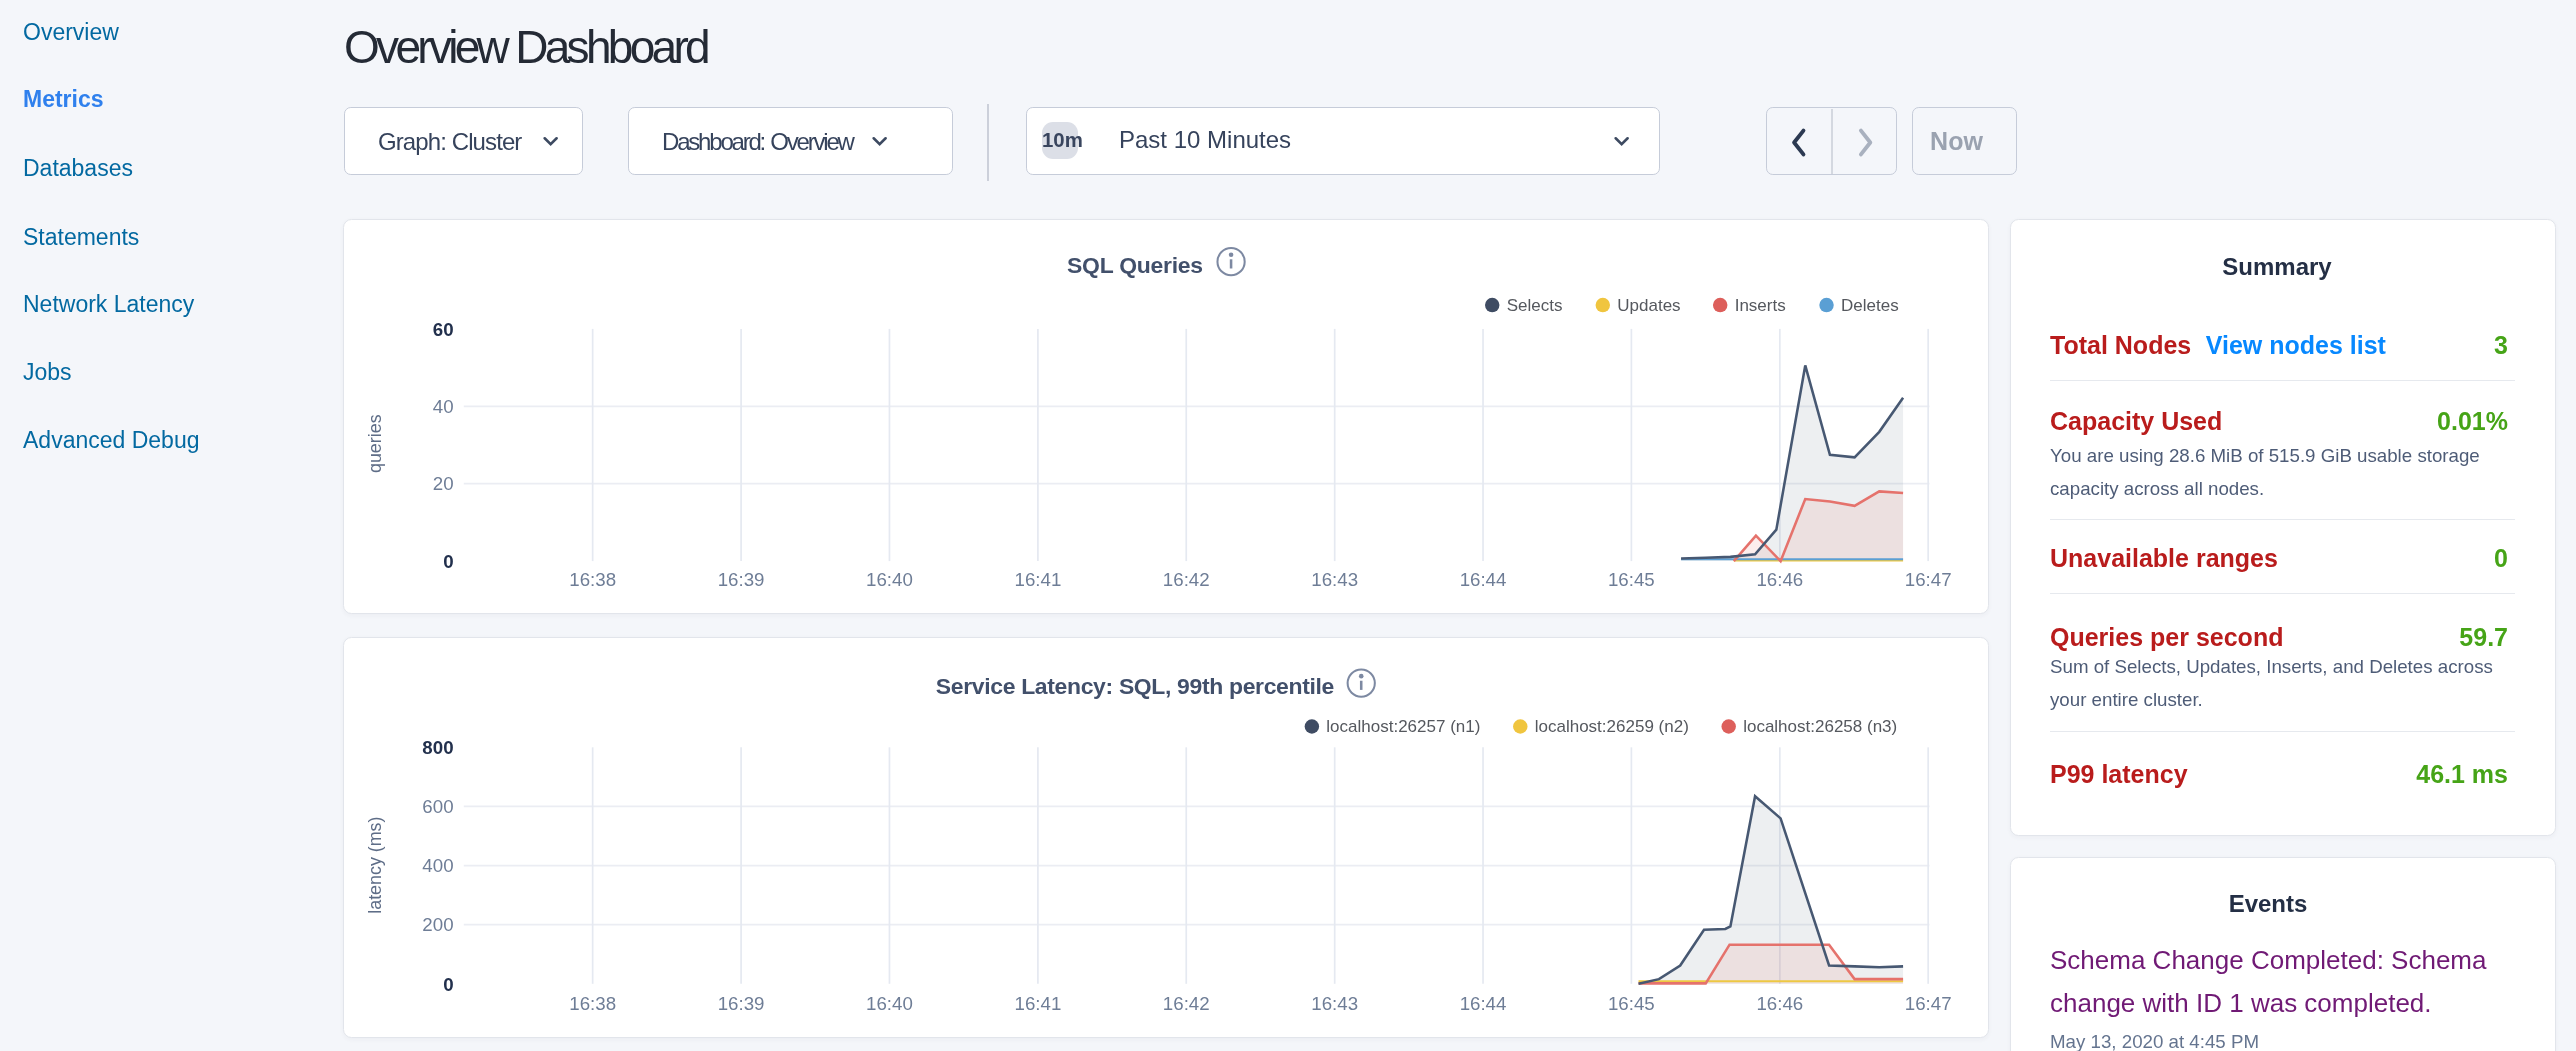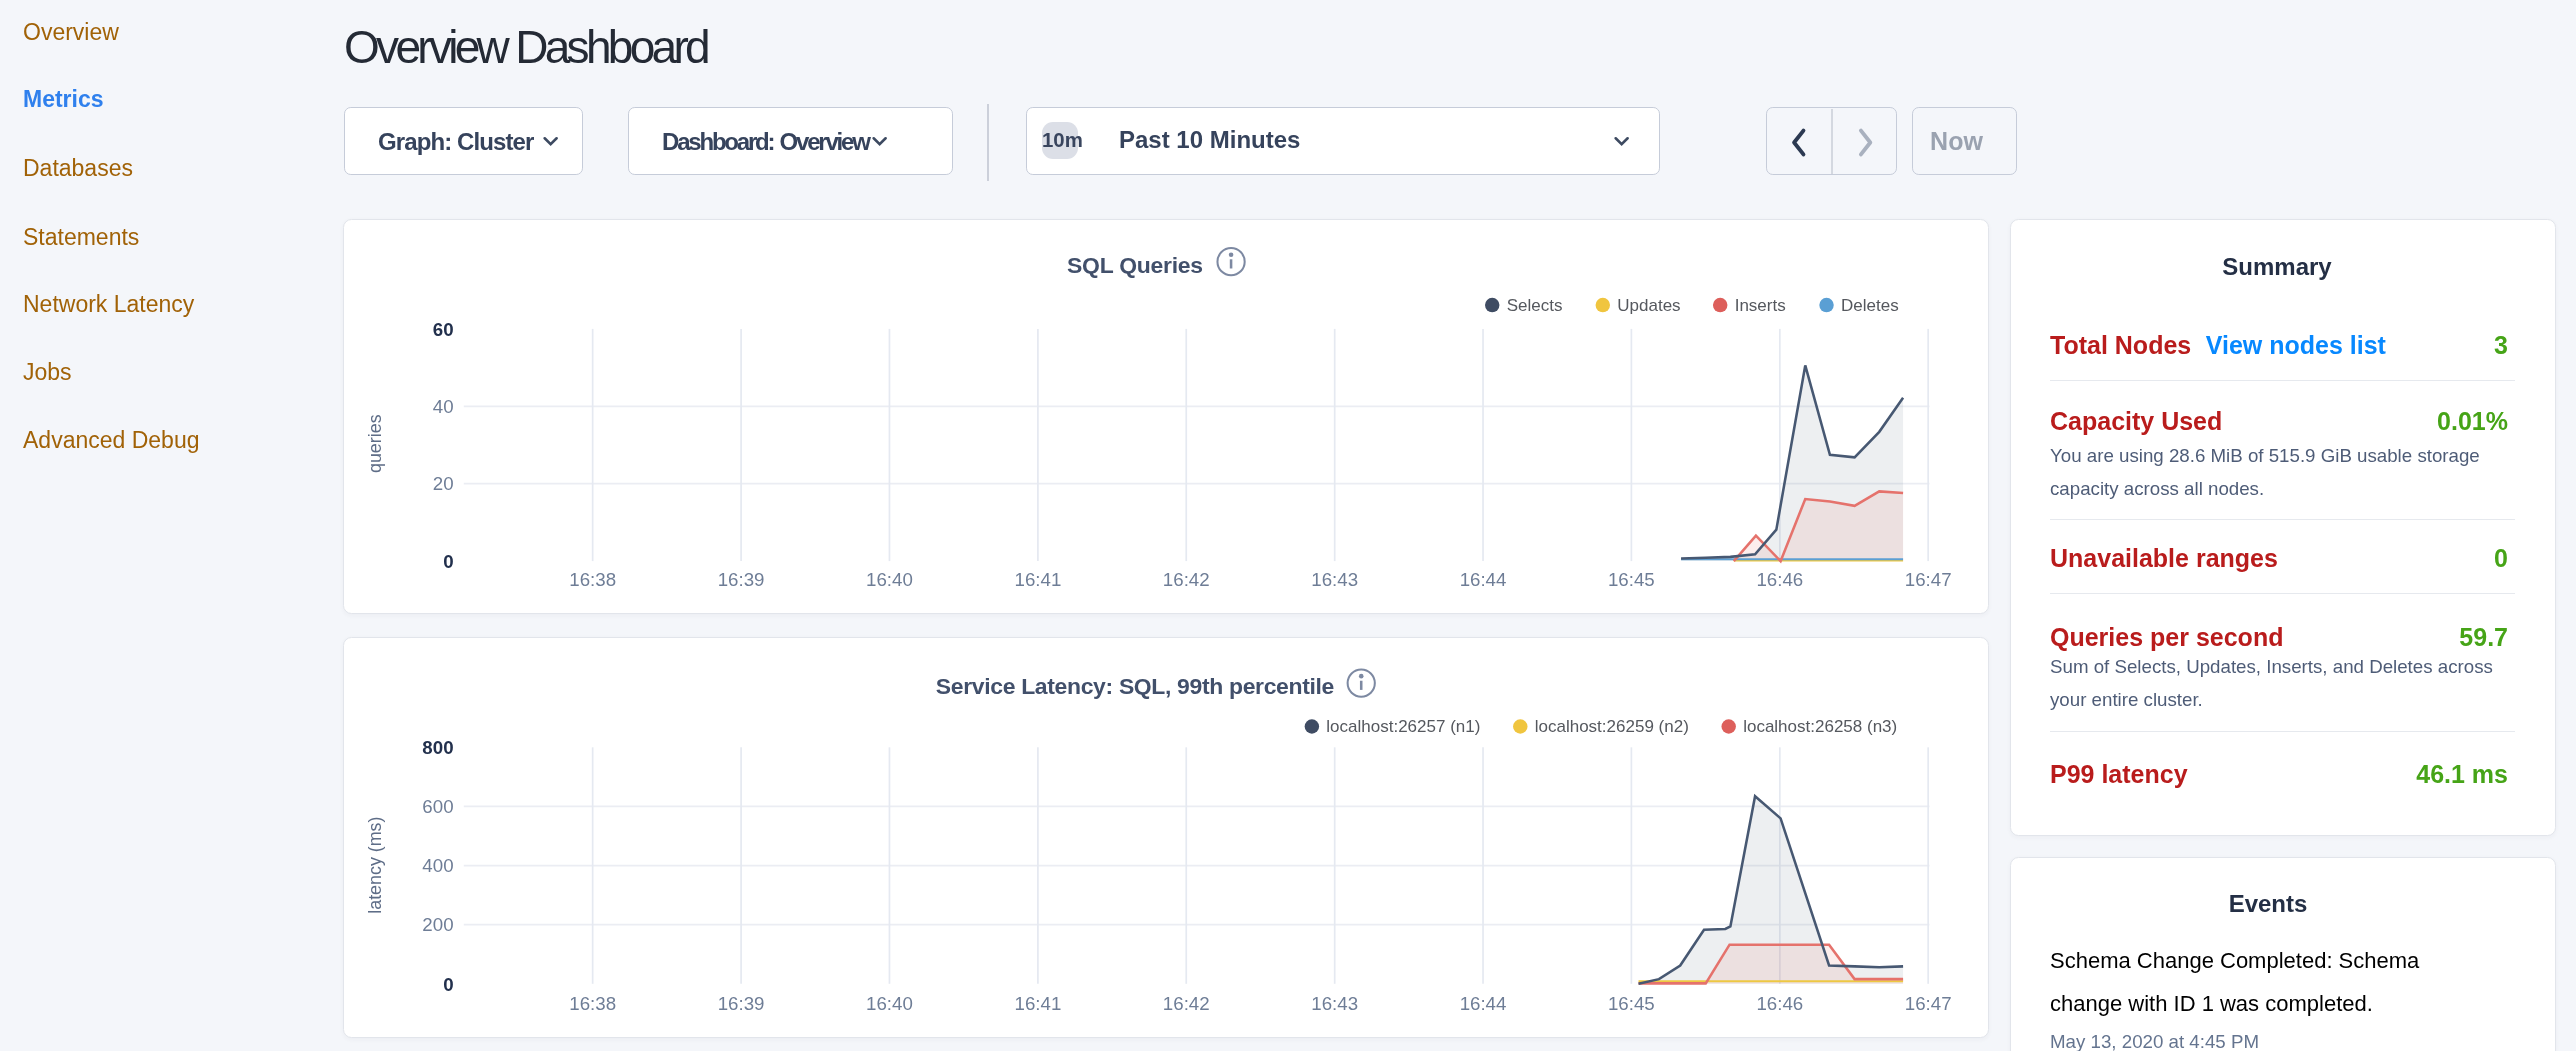--- a/index.html
+++ b/index.html
@@ -1,21 +1,21 @@
 <!DOCTYPE html>
 <html style="font-size:13.6px"><head>
 <meta charset="utf-8">
 <style>
 * { margin:0; padding:0; box-sizing:border-box; }
 html,body { width:2576px; height:1051px; background:#f4f6fa; font-family:"Liberation Sans", sans-serif; position:relative; overflow:hidden; }
 .abs { position:absolute; }
-.nav { position:absolute; left:23px; font-size:23px; color:#a16207; line-height:34px; }
+.nav { position:absolute; left:23px; font-size:23px; color:#0369a1; line-height:34px; }
 .card { position:absolute; background:#fff; border:1.7px solid #e2e5eb; border-radius:8.5px; box-shadow:0 1.7px 4.3px rgba(40,50,70,0.04); }
 .btn { position:absolute; background:#fff; border:1.7px solid #c6ccd9; border-radius:6.8px; }
-.btnlabel { position:absolute; font-weight:bold; color:#36435c; white-space:nowrap; }
+.btnlabel { position:absolute; font-weight:normal; color:#36435c; white-space:nowrap; }
 .chev { position:absolute; width:15.3px; height:15.3px; }
 .sumlabel { font-weight:bold; color:#b91c1c; font-size:25px; }
 .sumval { font-weight:bold; color:#46a417; font-size:25px; position:absolute; right:68px; }
 .sumdesc { position:absolute; left:40px; font-size:18.7px; color:#4e5c77; line-height:33px; }
 .divider { position:absolute; left:2050px; width:465px; height:0; border-top:1.7px solid #e6e9ee; }
 </style>
 </head>
 <body>
 
 <div class="nav" style="top:14.5px;">Overview</div>
@@ -202,15 +202,15 @@
 <div class="divider" style="top:593px; width:465px;"></div>
 <div class="abs sumlabel" style="left:2050px; top:623px; line-height:29px;">Queries per second</div>
 <div class="sumval" style="top:623px; line-height:29px;">59.7</div>
 <div class="sumdesc" style="left:2050px; top:650px;">Sum of Selects, Updates, Inserts, and Deletes across<br>your entire cluster.</div>
 <div class="divider" style="top:731px; width:465px;"></div>
 <div class="abs sumlabel" style="left:2050px; top:760px; line-height:29px;">P99 latency</div>
 <div class="sumval" style="top:760px; line-height:29px;">46.1 ms</div>
 
 <div class="card" style="left:2010px; top:857px; width:546px; height:221px;"></div>
 <div class="abs" style="left:2010px; top:890px; width:516px; text-align:center; font-weight:bold; font-size:24px; color:#242f45;">Events</div>
-<div class="abs" style="left:2050px; top:939px; font-size:22px; color:#000000; line-height:43px;">Schema Change Completed: Schema<br>change with ID 1 was completed.</div>
+<div class="abs" style="left:2050px; top:939px; font-size:26px; color:#701a75; line-height:43px;">Schema Change Completed: Schema<br>change with ID 1 was completed.</div>
 <div class="abs" style="left:2050px; top:1030px; font-size:18.7px; color:#64748f; line-height:24px;">May 13, 2020 at 4:45 PM</div>
 
 
 </body></html>

